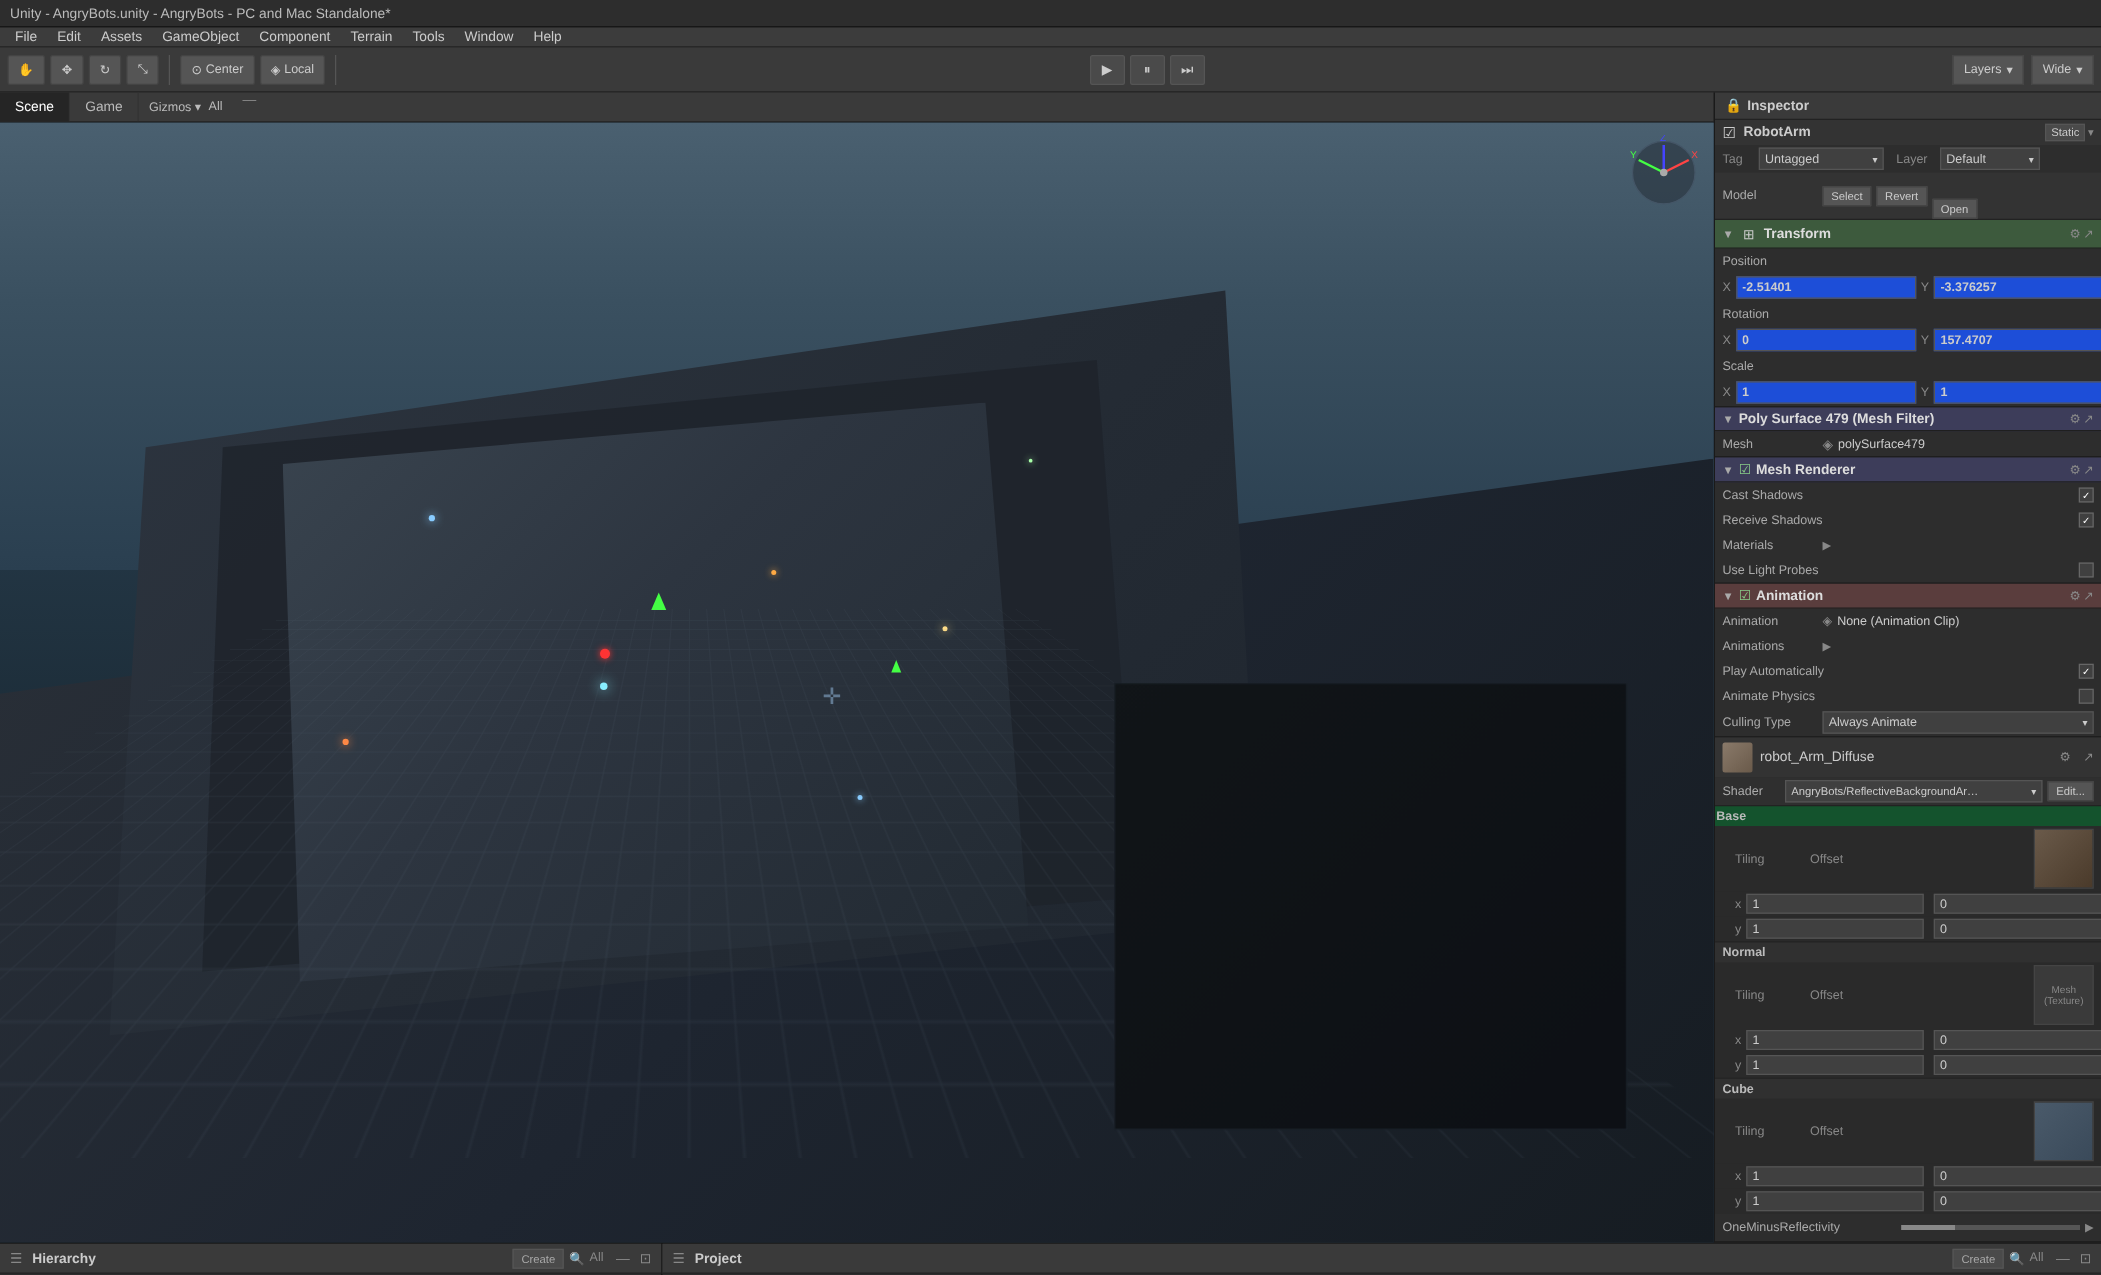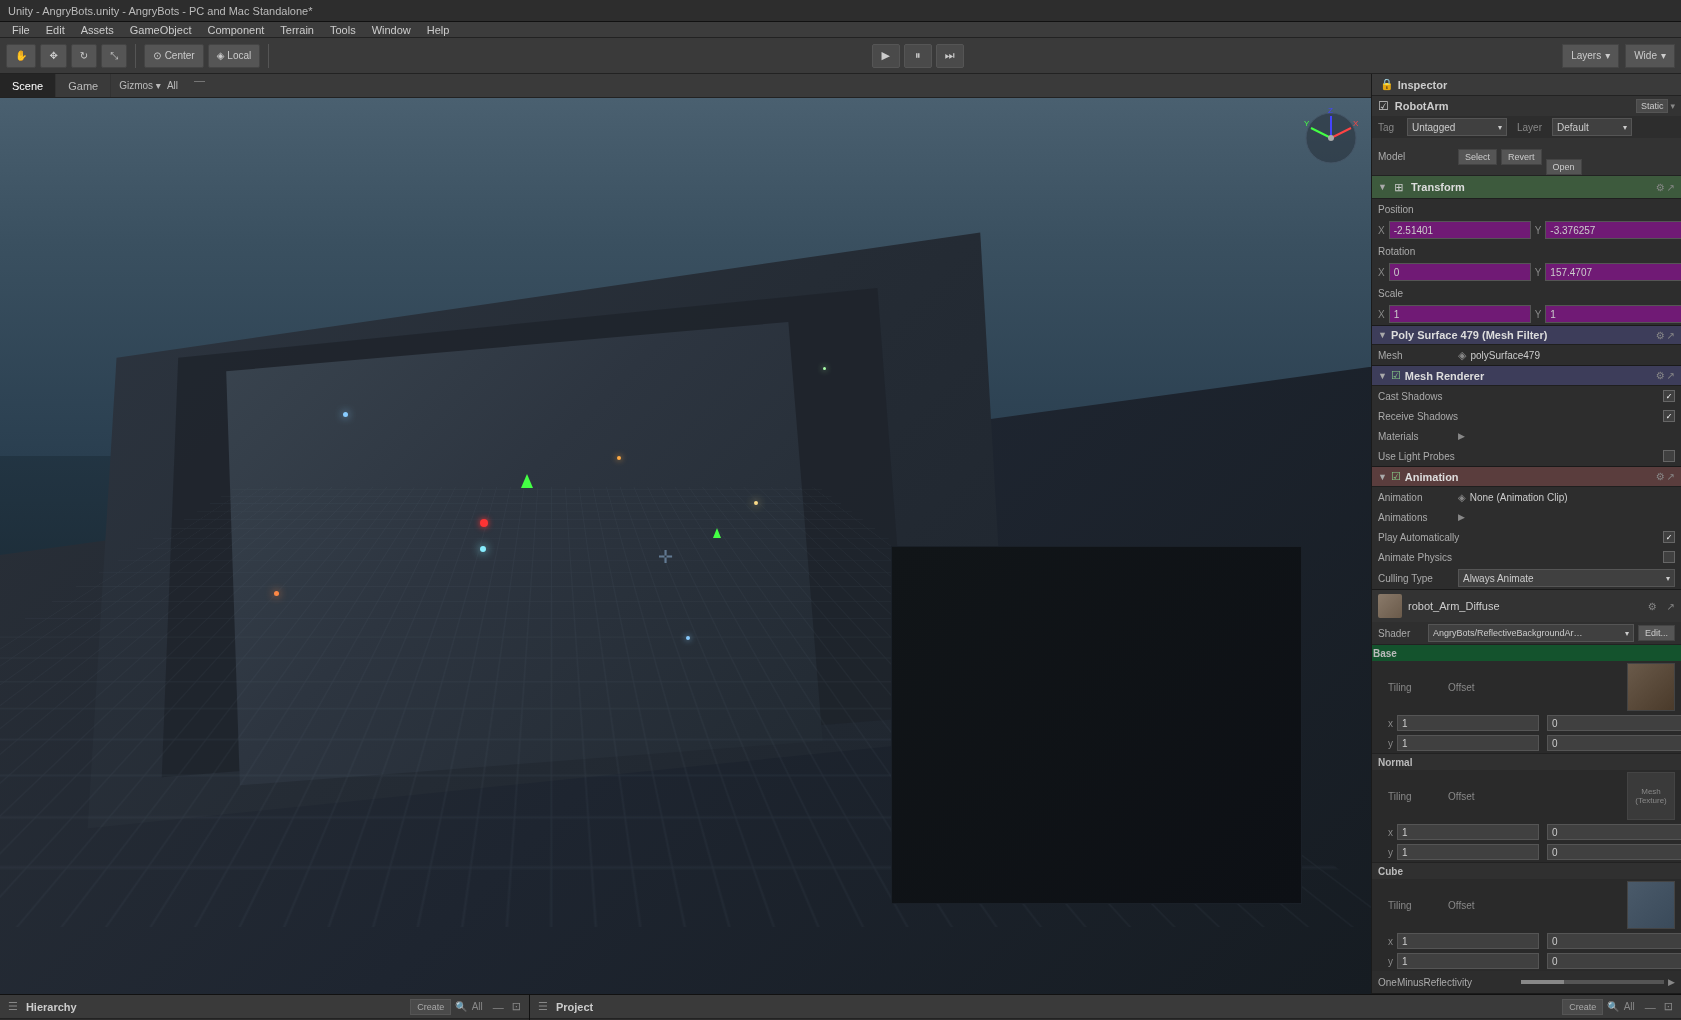--- a/index.html
+++ b/index.html
@@ -42,21 +42,21 @@
     .inspector-value { color: #ccc; font-size: 10px; flex: 1; }
     
     .section-header { background: #383838; display: flex; align-items: center; padding: 3px 6px; cursor: pointer; border-bottom: 1px solid #1f1f1f; }
     .section-header .arrow { color: #aaa; margin-right: 4px; font-size: 9px; }
     .section-header .icon { width: 16px; height: 16px; margin-right: 4px; display: flex; align-items: center; justify-content: center; }
     .section-title { color: #ddd; font-size: 11px; font-weight: bold; flex: 1; }
     .section-gear { color: #888; font-size: 10px; margin-left: 4px; }
     
     .xyz-row { display: flex; align-items: center; padding: 2px 6px; gap: 4px; }
     .xyz-label { color: #888; font-size: 10px; width: 12px; }
-    .xyz-field { background: #701a75; border: 1px solid #555; color: #ccc; font-size: 10px; padding: 1px 4px; flex: 1; height: 18px; }
+    .xyz-field { background: #1d4ed8; border: 1px solid #555; color: #ccc; font-size: 10px; padding: 1px 4px; flex: 1; height: 18px; font-weight: bold; }
     
     .checkbox-row { display: flex; align-items: center; padding: 2px 6px; min-height: 20px; }
     .cb-label { color: #aaa; font-size: 10px; flex: 1; }
     .cb-check { width: 12px; height: 12px; border: 1px solid #666; background: #404040; display: flex; align-items: center; justify-content: center; font-size: 8px; }
     .cb-check.checked { color: #fff; }
     
     
     .dropdown-field { background: #404040; border: 1px solid #555; color: #ccc; font-size: 10px; padding: 1px 4px; flex: 1; height: 18px; display: flex; align-items: center; justify-content: space-between; cursor: pointer; }
     
     

